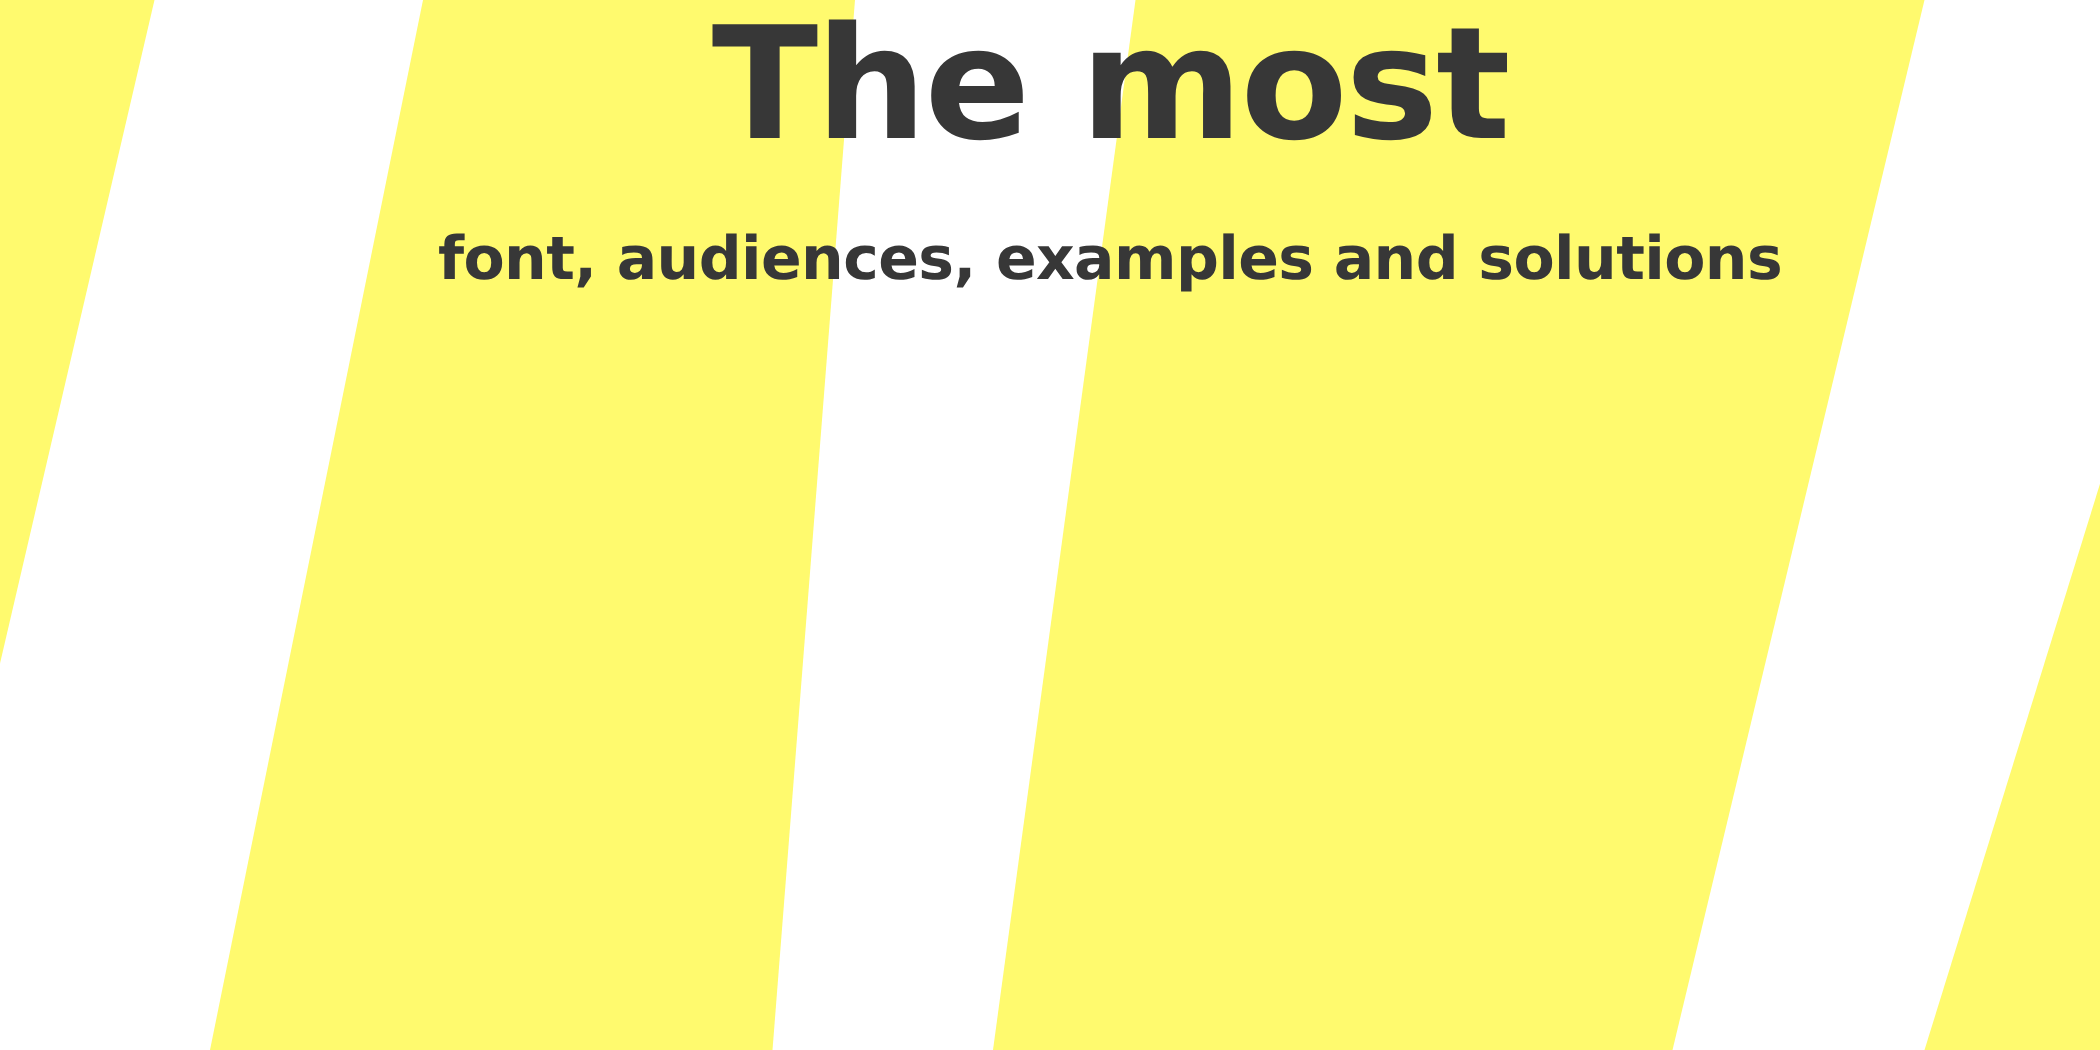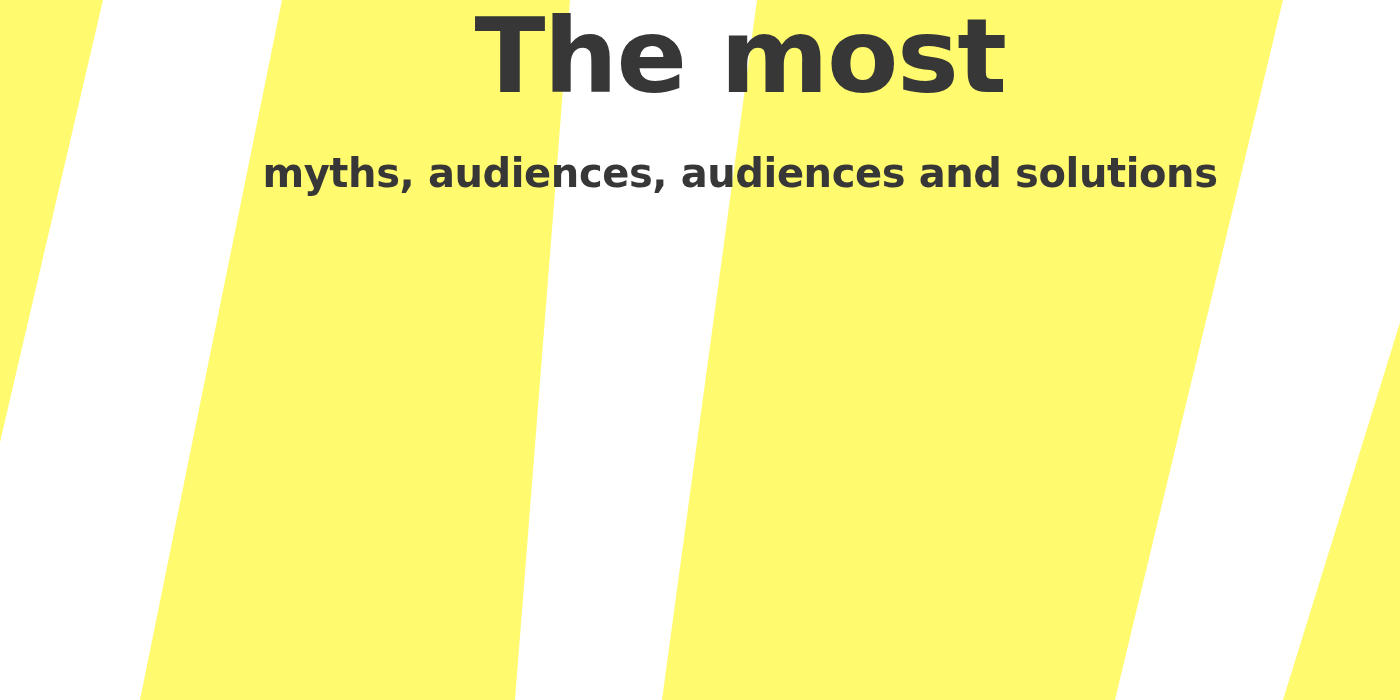--- a/index.html
+++ b/index.html
@@ -84,17 +84,17 @@
   <svg id="bg-art" viewBox="0 0 1400 700" preserveAspectRatio="none">
     <rect id="bg-fill" x="0" y="0" width="1400" height="700" fill="#fffa6e"></rect>
     <polygon class="band" id="band-0" points="103,0 282,0 140,700 -60,700" fill="#ffffff"></polygon>
     <polygon class="band" id="band-1" points="570,0 757,0 662,700 515,700" fill="#ffffff"></polygon>
     <polygon class="band" id="band-2" points="1283,0 1500,0 1283,700 1115,700" fill="#ffffff"></polygon>
   </svg>
 
   <div id="content">
     <div class="title-block">
       <span class="title-line title-line-1" style="color: rgb(55, 55, 55);">The most</span>
-      <span class="subtitle" style="color: rgb(55, 55, 55);">myths, audiences, audiences and solutions</span>
+      <span class="subtitle" style="color: rgb(55, 55, 55);">font, audiences, examples and solutions</span>
     </div>
   </div>
 
 </div>
 
 </body></html>

